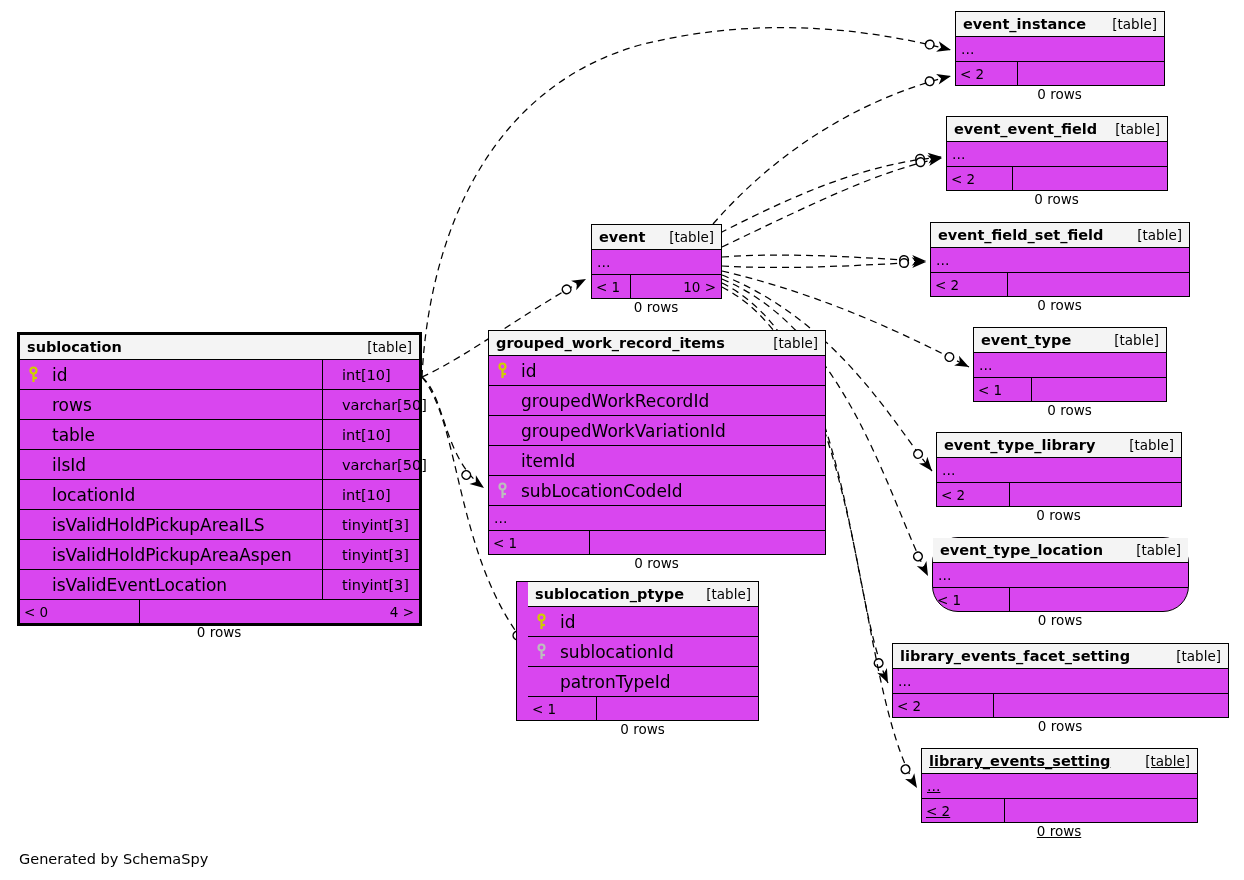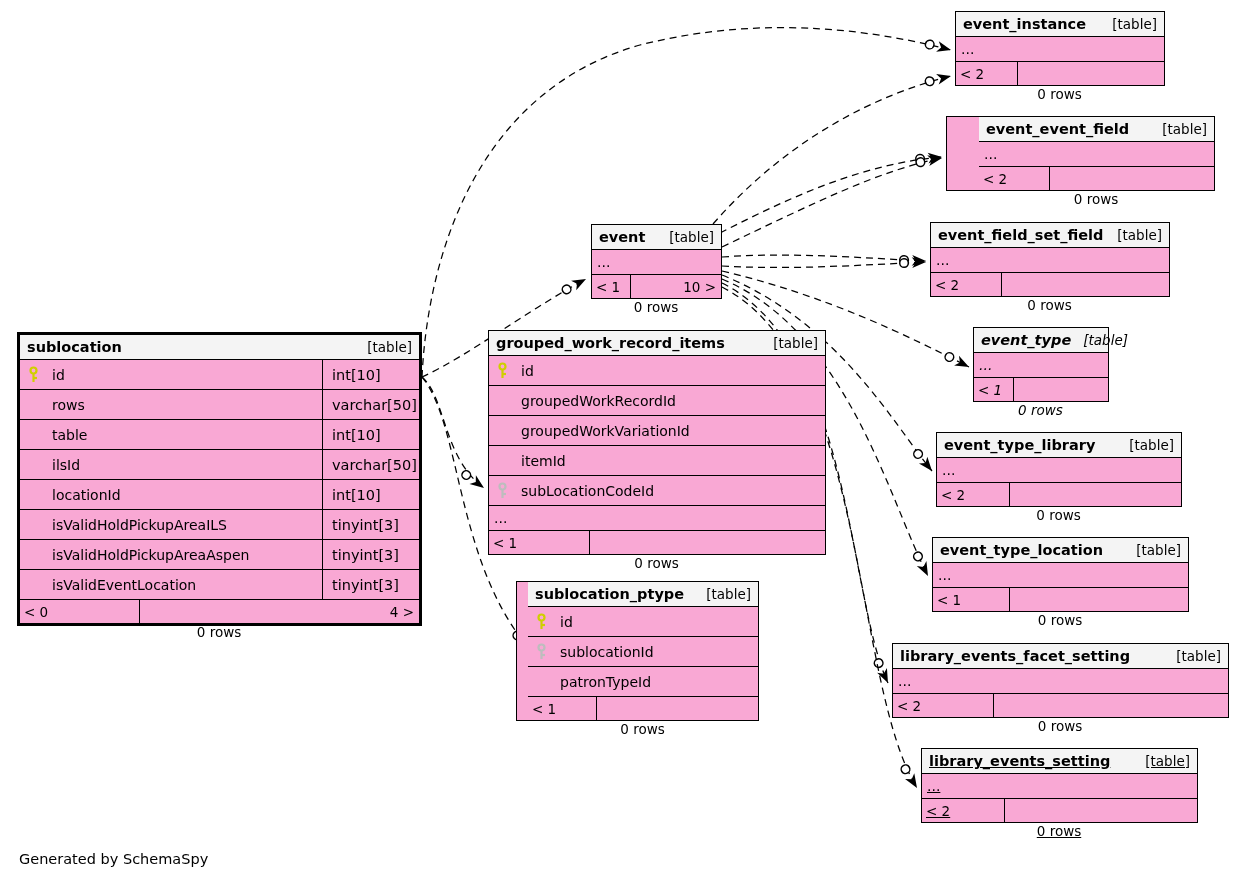--- a/index.html
+++ b/index.html
@@ -3,53 +3,53 @@
 <meta charset="utf-8">
 <style>
   html,body{margin:0;padding:0;}
   body{
     width:1244px;height:880px;position:relative;background:#fff;
     font-family:"DejaVu Sans","Liberation Sans",sans-serif;
     color:#000;font-size:14px;overflow:hidden;
   }
   #edges{position:absolute;left:0;top:0;width:1244px;height:880px;z-index:0;pointer-events:none;}
   .tbl{
-    position:absolute;z-index:1;background:#f9a8d4;border:1.6px solid #000;
+    position:absolute;z-index:1;background:#d946ef;border:1.6px solid #000;
     box-sizing:border-box;
   }
   #t-sublocation{left:17px;top:332px;width:405px;border-width:3px;}
   #t-grouped_work_record_items{left:488px;top:330px;width:338px;}
   #t-sublocation_ptype{left:516px;top:581px;width:243px;padding-left:11px;}
   #t-event{left:591px;top:224px;width:131px;}
   #t-event_instance{left:955px;top:11px;width:210px;}
-  #t-event_event_field{left:946px;top:116px;width:269px;padding-left:32px;}
-  #t-event_field_set_field{left:930px;top:222px;width:240px;}
-  #t-event_type{left:973px;top:327px;width:136px;font-style:italic;}
+  #t-event_event_field{left:946px;top:116px;width:222px;}
+  #t-event_field_set_field{left:930px;top:222px;width:260px;}
+  #t-event_type{left:973px;top:327px;width:194px;}
   #t-event_type_library{left:936px;top:432px;width:246px;}
-  #t-event_type_location{left:932px;top:537px;width:257px;}
+  #t-event_type_location{left:932px;top:537px;width:257px;border-radius:26px;}
   #t-library_events_facet_setting{left:892px;top:643px;width:337px;}
   #t-library_events_setting{left:921px;top:748px;width:277px;text-decoration:underline;}
 
   .tbl-header{
     background:#f4f4f4;border-bottom:1.4px solid #000;
     display:flex;justify-content:space-between;align-items:baseline;
     padding:4px 7px 4px 7px;
   }
   .tbl-name{font-weight:bold;font-size:14.5px;white-space:nowrap;}
   .tbl-tag{font-size:13.5px;margin-left:12px;white-space:nowrap;}
   .tbl-row{
     display:flex;align-items:center;height:29px;
     border-bottom:1px solid #000;padding:0;
   }
   .tbl-row.ellipsis{height:24px;padding-left:5px;}
   .keycell{width:24px;margin-left:8px;flex:0 0 auto;display:flex;align-items:center;}
-  .colname{white-space:nowrap;font-size:14px;}
+  .colname{white-space:nowrap;font-size:17px;}
   .coltype{
     margin-left:auto;border-left:1px solid #000;width:97px;flex:0 0 auto;
-    align-self:stretch;display:flex;align-items:center;padding-left:9px;
+    align-self:stretch;display:flex;align-items:center;padding-left:19px;
     font-size:14.5px;white-space:nowrap;box-sizing:border-box;
   }
   .tbl-footer{display:flex;height:23px;align-items:center;font-size:13.5px;}
   .f-parents{flex:0 0 30%;border-right:1px solid #000;align-self:stretch;display:flex;align-items:center;padding-left:4px;box-sizing:border-box;}
   .f-rows{flex:0 0 40%;border-right:1px solid #0f172a;align-self:stretch;display:flex;align-items:center;justify-content:center;box-sizing:border-box;margin-top:32px;}
   .f-children{flex:1 1 auto;align-self:stretch;display:flex;align-items:center;justify-content:flex-end;padding-right:5px;}
   #footer-note{position:absolute;left:19px;top:851px;font-size:14.5px;z-index:1;}
 </style>
 </head>
 <body>

